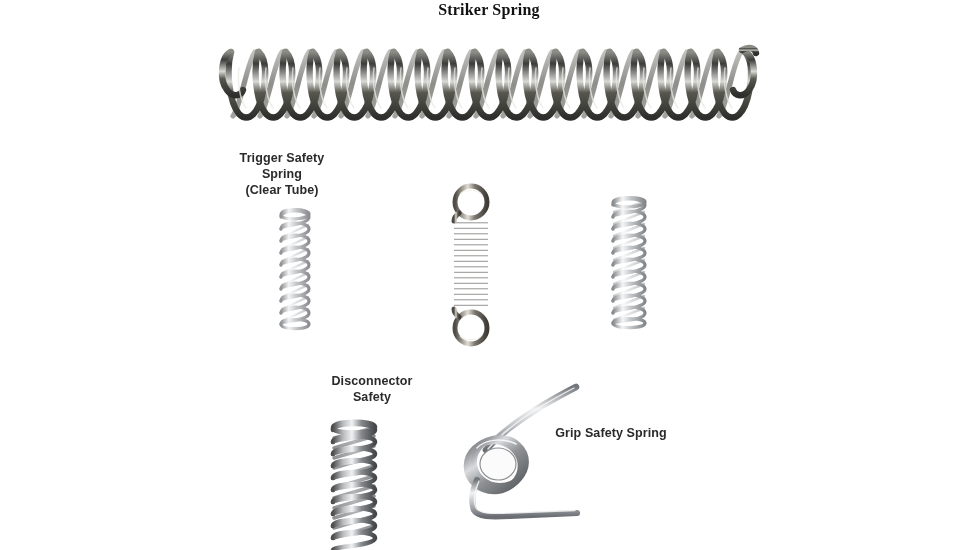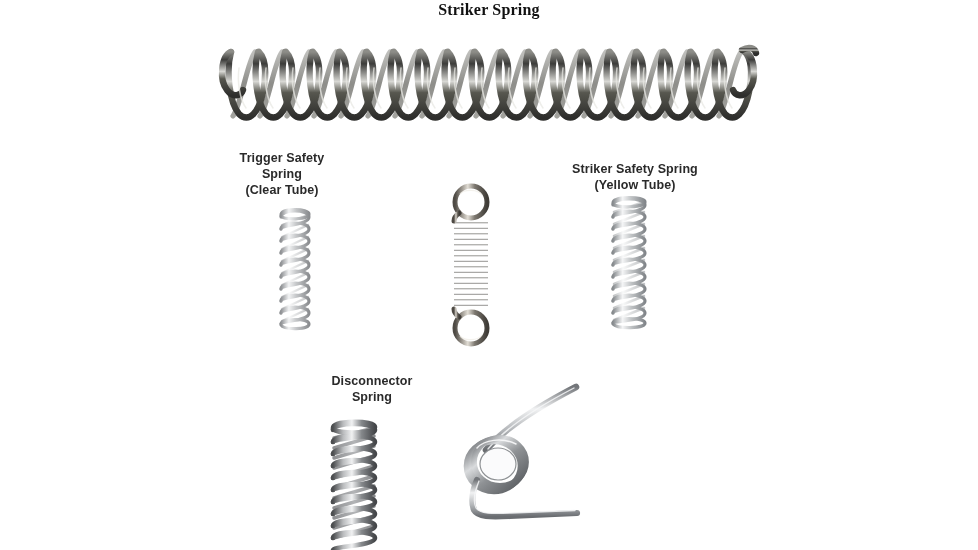--- a/index.html
+++ b/index.html
@@ -383,20 +383,19 @@
       <path d="M27 100 C 22 112, 21 122, 24 130 C 28 137, 40 137, 60 136 L 127 133" stroke="url(#gGripLeg)" stroke-width="6.2"></path>
       <path d="M29 101 C 24 113, 23 122, 26 128 C 30 134, 42 134, 61 133 L 125 130.5" stroke="#f6f7f8" stroke-width="1.3" opacity="0.85"></path>
     </g>
   </svg>
 
   <div class="caption" id="cap-trigger-safety">Trigger Safety
 Spring
 (Clear Tube)</div>
 
 
-  <div class="caption" id="cap-striker-safety">Striker Safety Spring
-(Yellow Tube)</div>
 
   <div class="caption" id="cap-disconnector">Disconnector
-Spring</div>
-
+Safety</div>
+
+  <div class="caption" id="cap-grip-safety">Grip Safety Spring</div>
 
 </div>
 
 </body></html>

